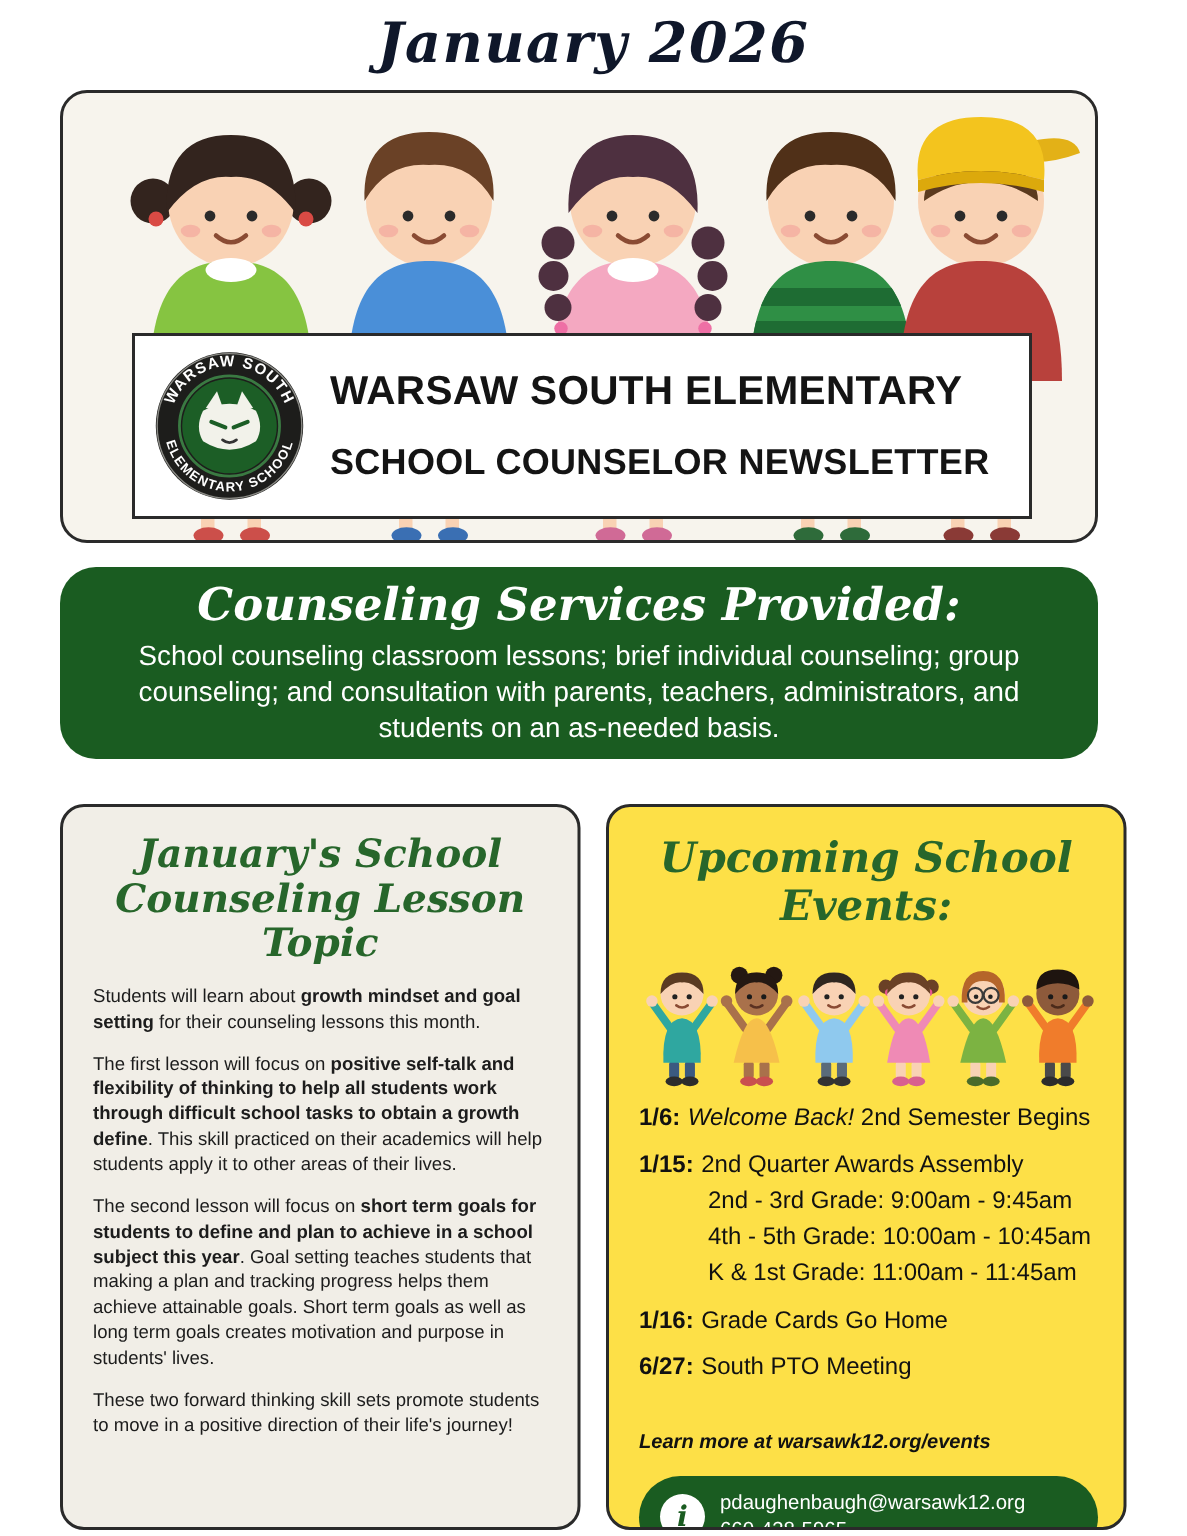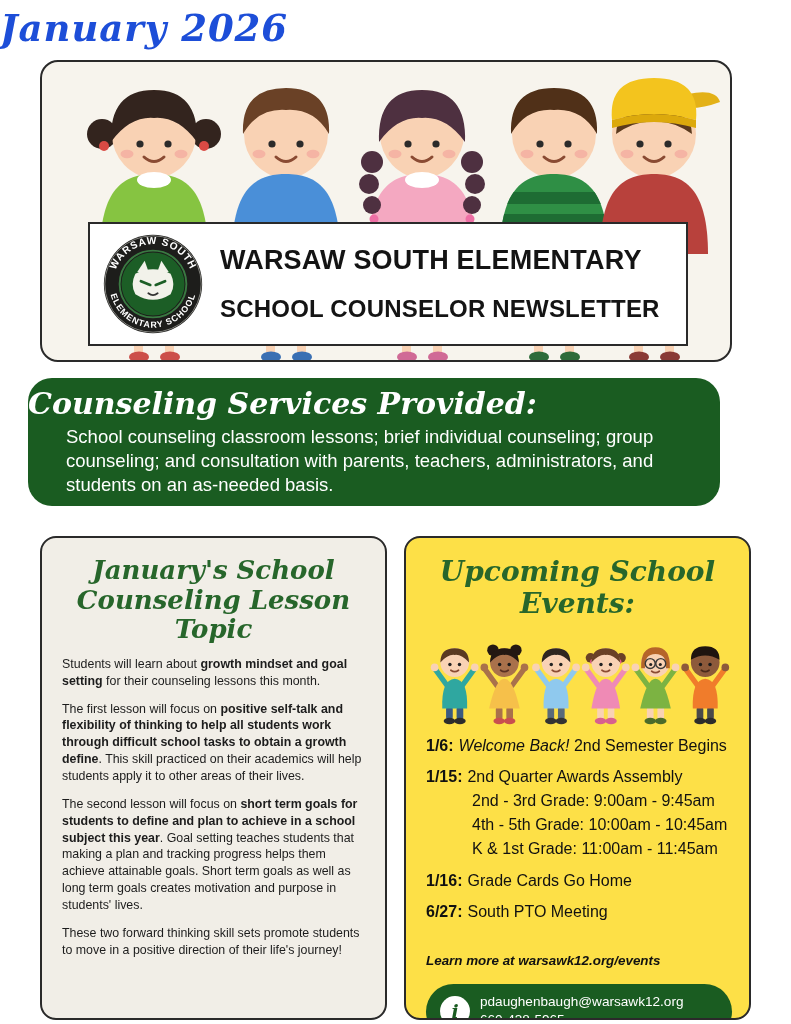--- a/index.html
+++ b/index.html
@@ -1,27 +1,27 @@
 <!DOCTYPE html>
 <html><head>
 <meta charset="utf-8">
 <style>
   *{box-sizing:border-box}
   body{margin:0;background:#ffffff}
   .page{position:relative;width:791px;height:1024px;background:#ffffff;font-family:"Liberation Sans",sans-serif;overflow:hidden}
   .script{font-family:"DejaVu Serif",serif;font-style:italic;font-weight:700}
-  .top-title{position:absolute;top:6px;left:0;width:100%;font-size:37px;color:#1d4ed8;letter-spacing:1px}
+  .top-title{position:absolute;top:6px;left:0;width:100%;text-align:center;font-size:37px;color:#0f172a;letter-spacing:1px}
 
   .header-card{position:absolute;left:40px;top:60px;width:692px;height:302px;border:2px solid #2a2a2a;border-radius:18px;background:#f7f4ed;overflow:hidden}
   .header-kids{position:absolute;left:0;top:0}
   .banner{position:absolute;left:46px;top:160px;width:600px;height:124px;background:#ffffff;border:2px solid #2a2a2a;display:flex;align-items:center;gap:16px;padding:0 12px;z-index:2}
   .banner-title .l1{font-size:27px;font-weight:700;color:#141414;letter-spacing:.2px}
   .banner-title .l2{font-size:24px;font-weight:700;color:#141414;margin-top:19px;letter-spacing:.2px}
 
-  .services{position:absolute;left:28px;top:378px;width:692px;height:128px;background:#1a5c21;border-radius:24px;color:#fff;padding-top:8px}
+  .services{position:absolute;left:40px;top:378px;width:692px;height:128px;background:#1a5c21;border-radius:24px;color:#fff;text-align:center;padding-top:8px}
   .services-heading{font-size:30px;color:#ffffff}
   .services-body{width:616px;margin:4px auto 0;font-size:18.5px;line-height:1.3}
 
   .card{position:absolute;top:536px;width:347px;height:484px;border:2px solid #2a2a2a;border-radius:16px;padding:18px 20px;overflow:hidden}
   .lesson-card{left:40px;background:#f1eee7}
   .events-card{left:404px;background:#fde047}
   .card-heading{text-align:center;font-size:26px;line-height:1.14;color:#27662b}
   .events-card .card-heading{font-size:28px}
 
   .paragraphs{margin-top:8px}

